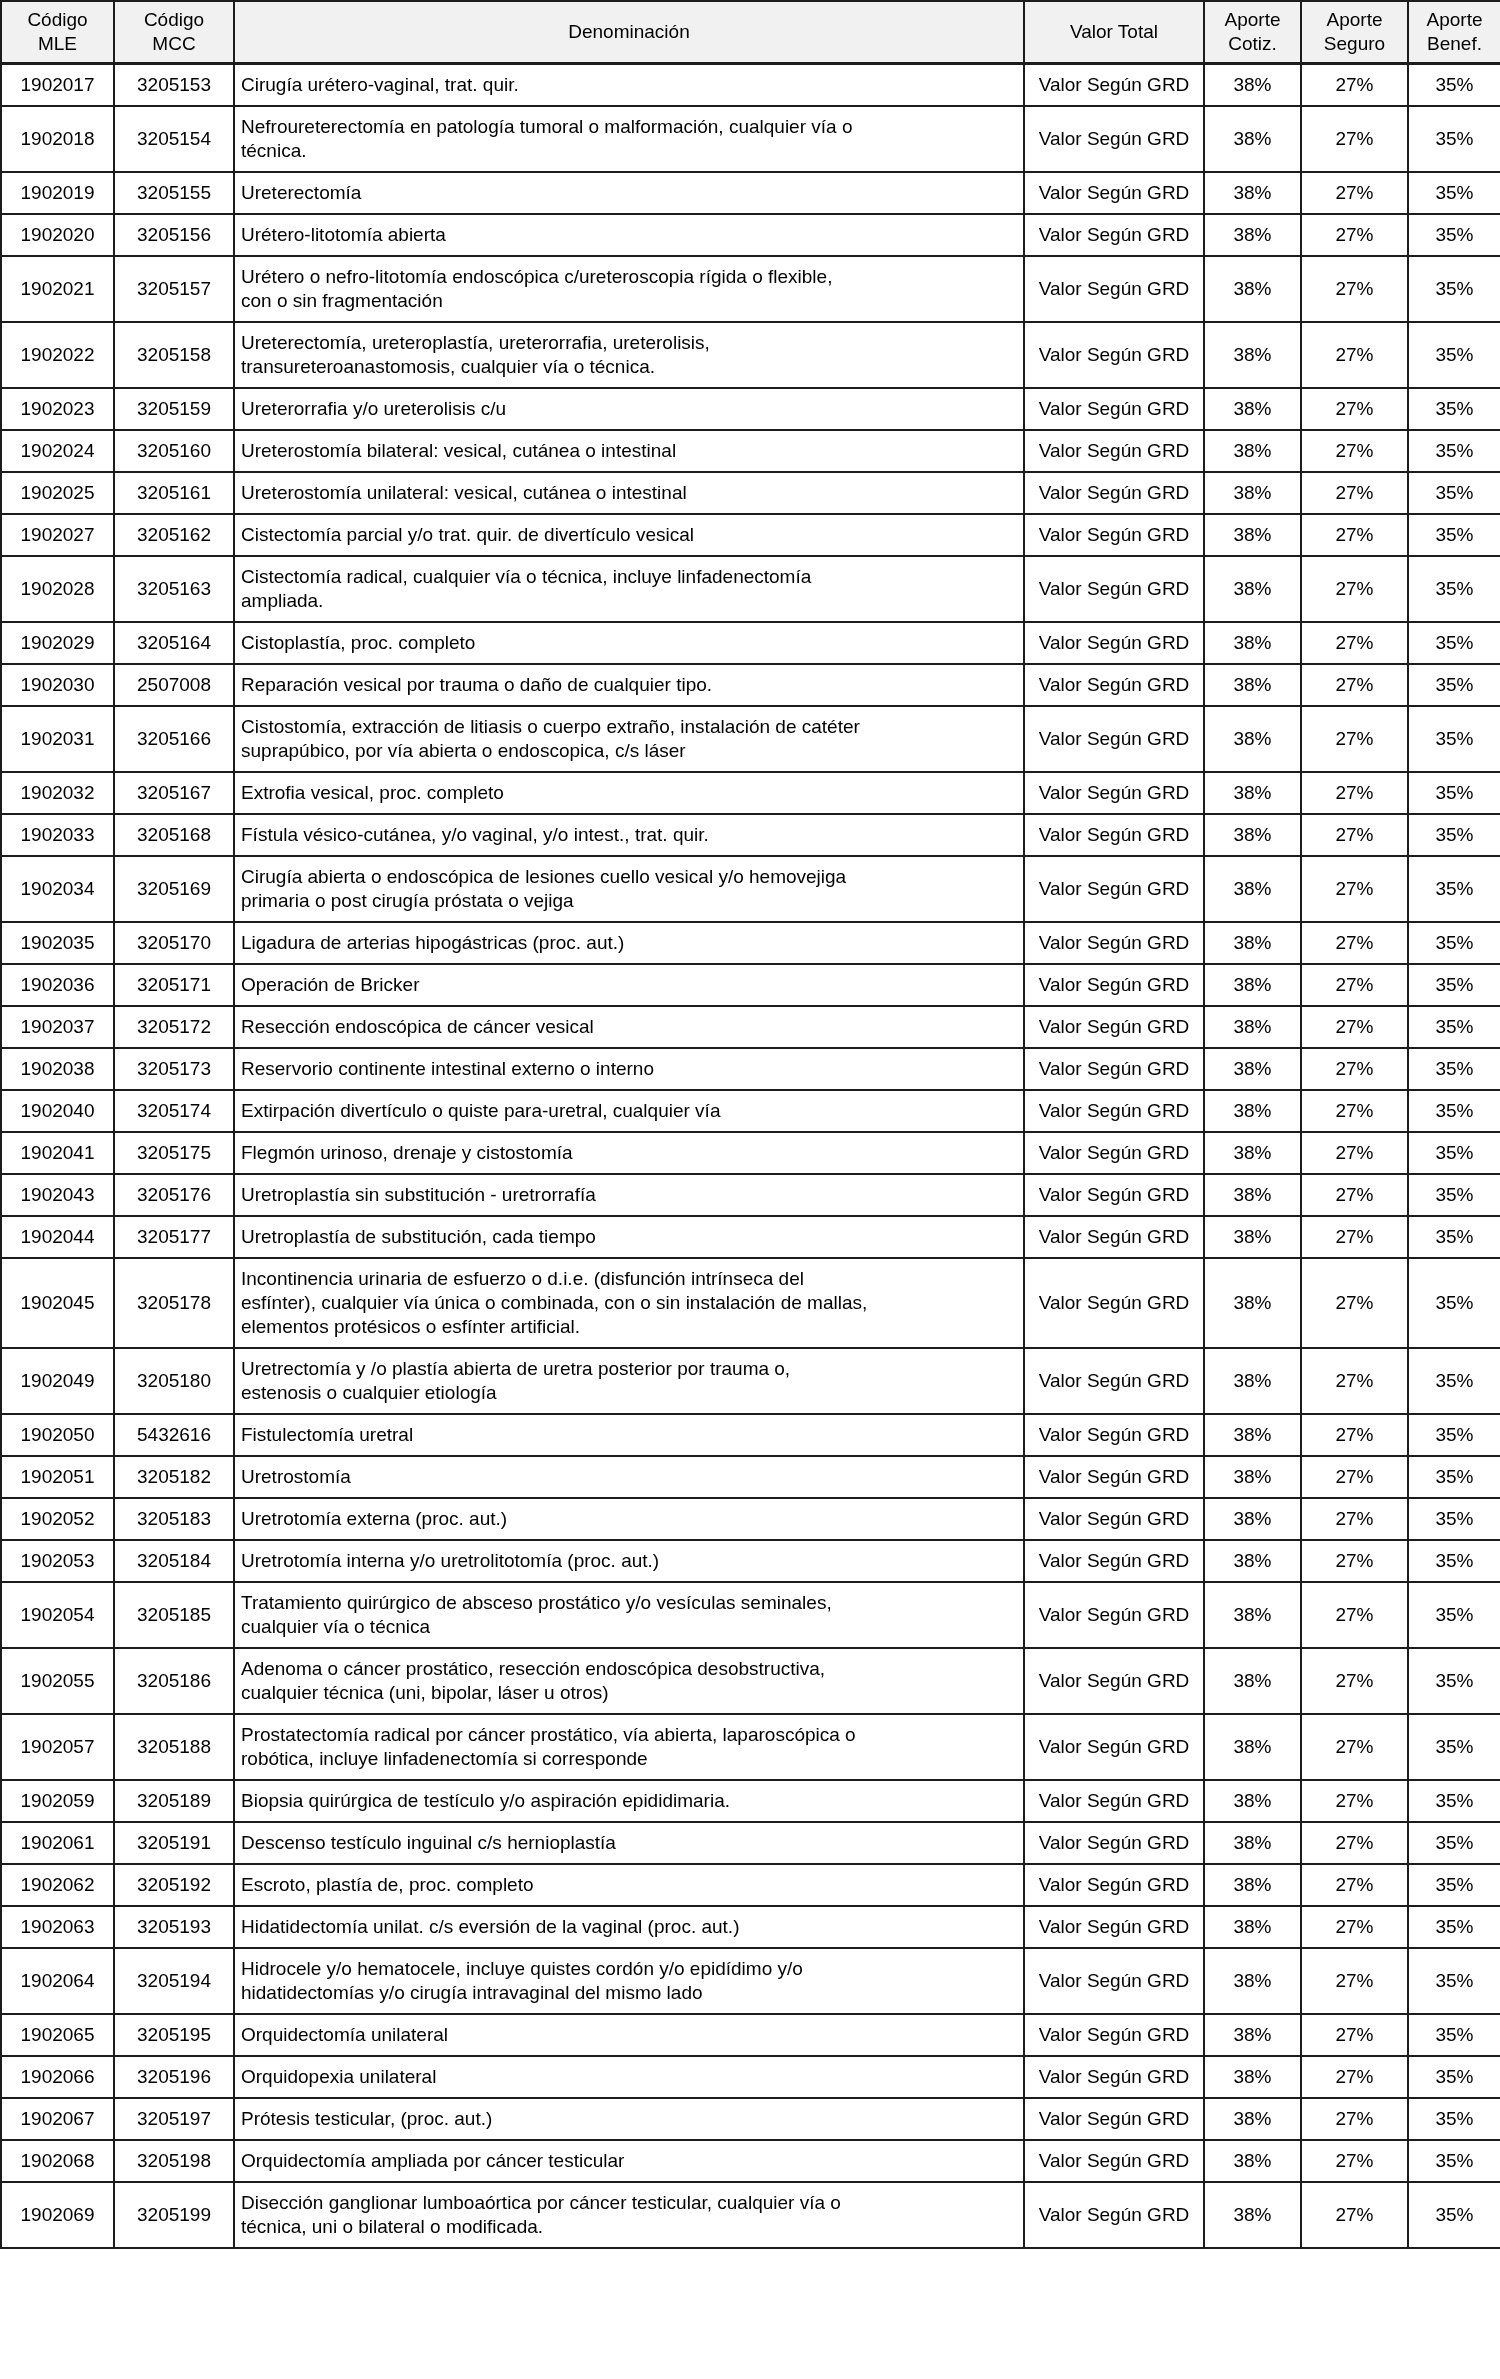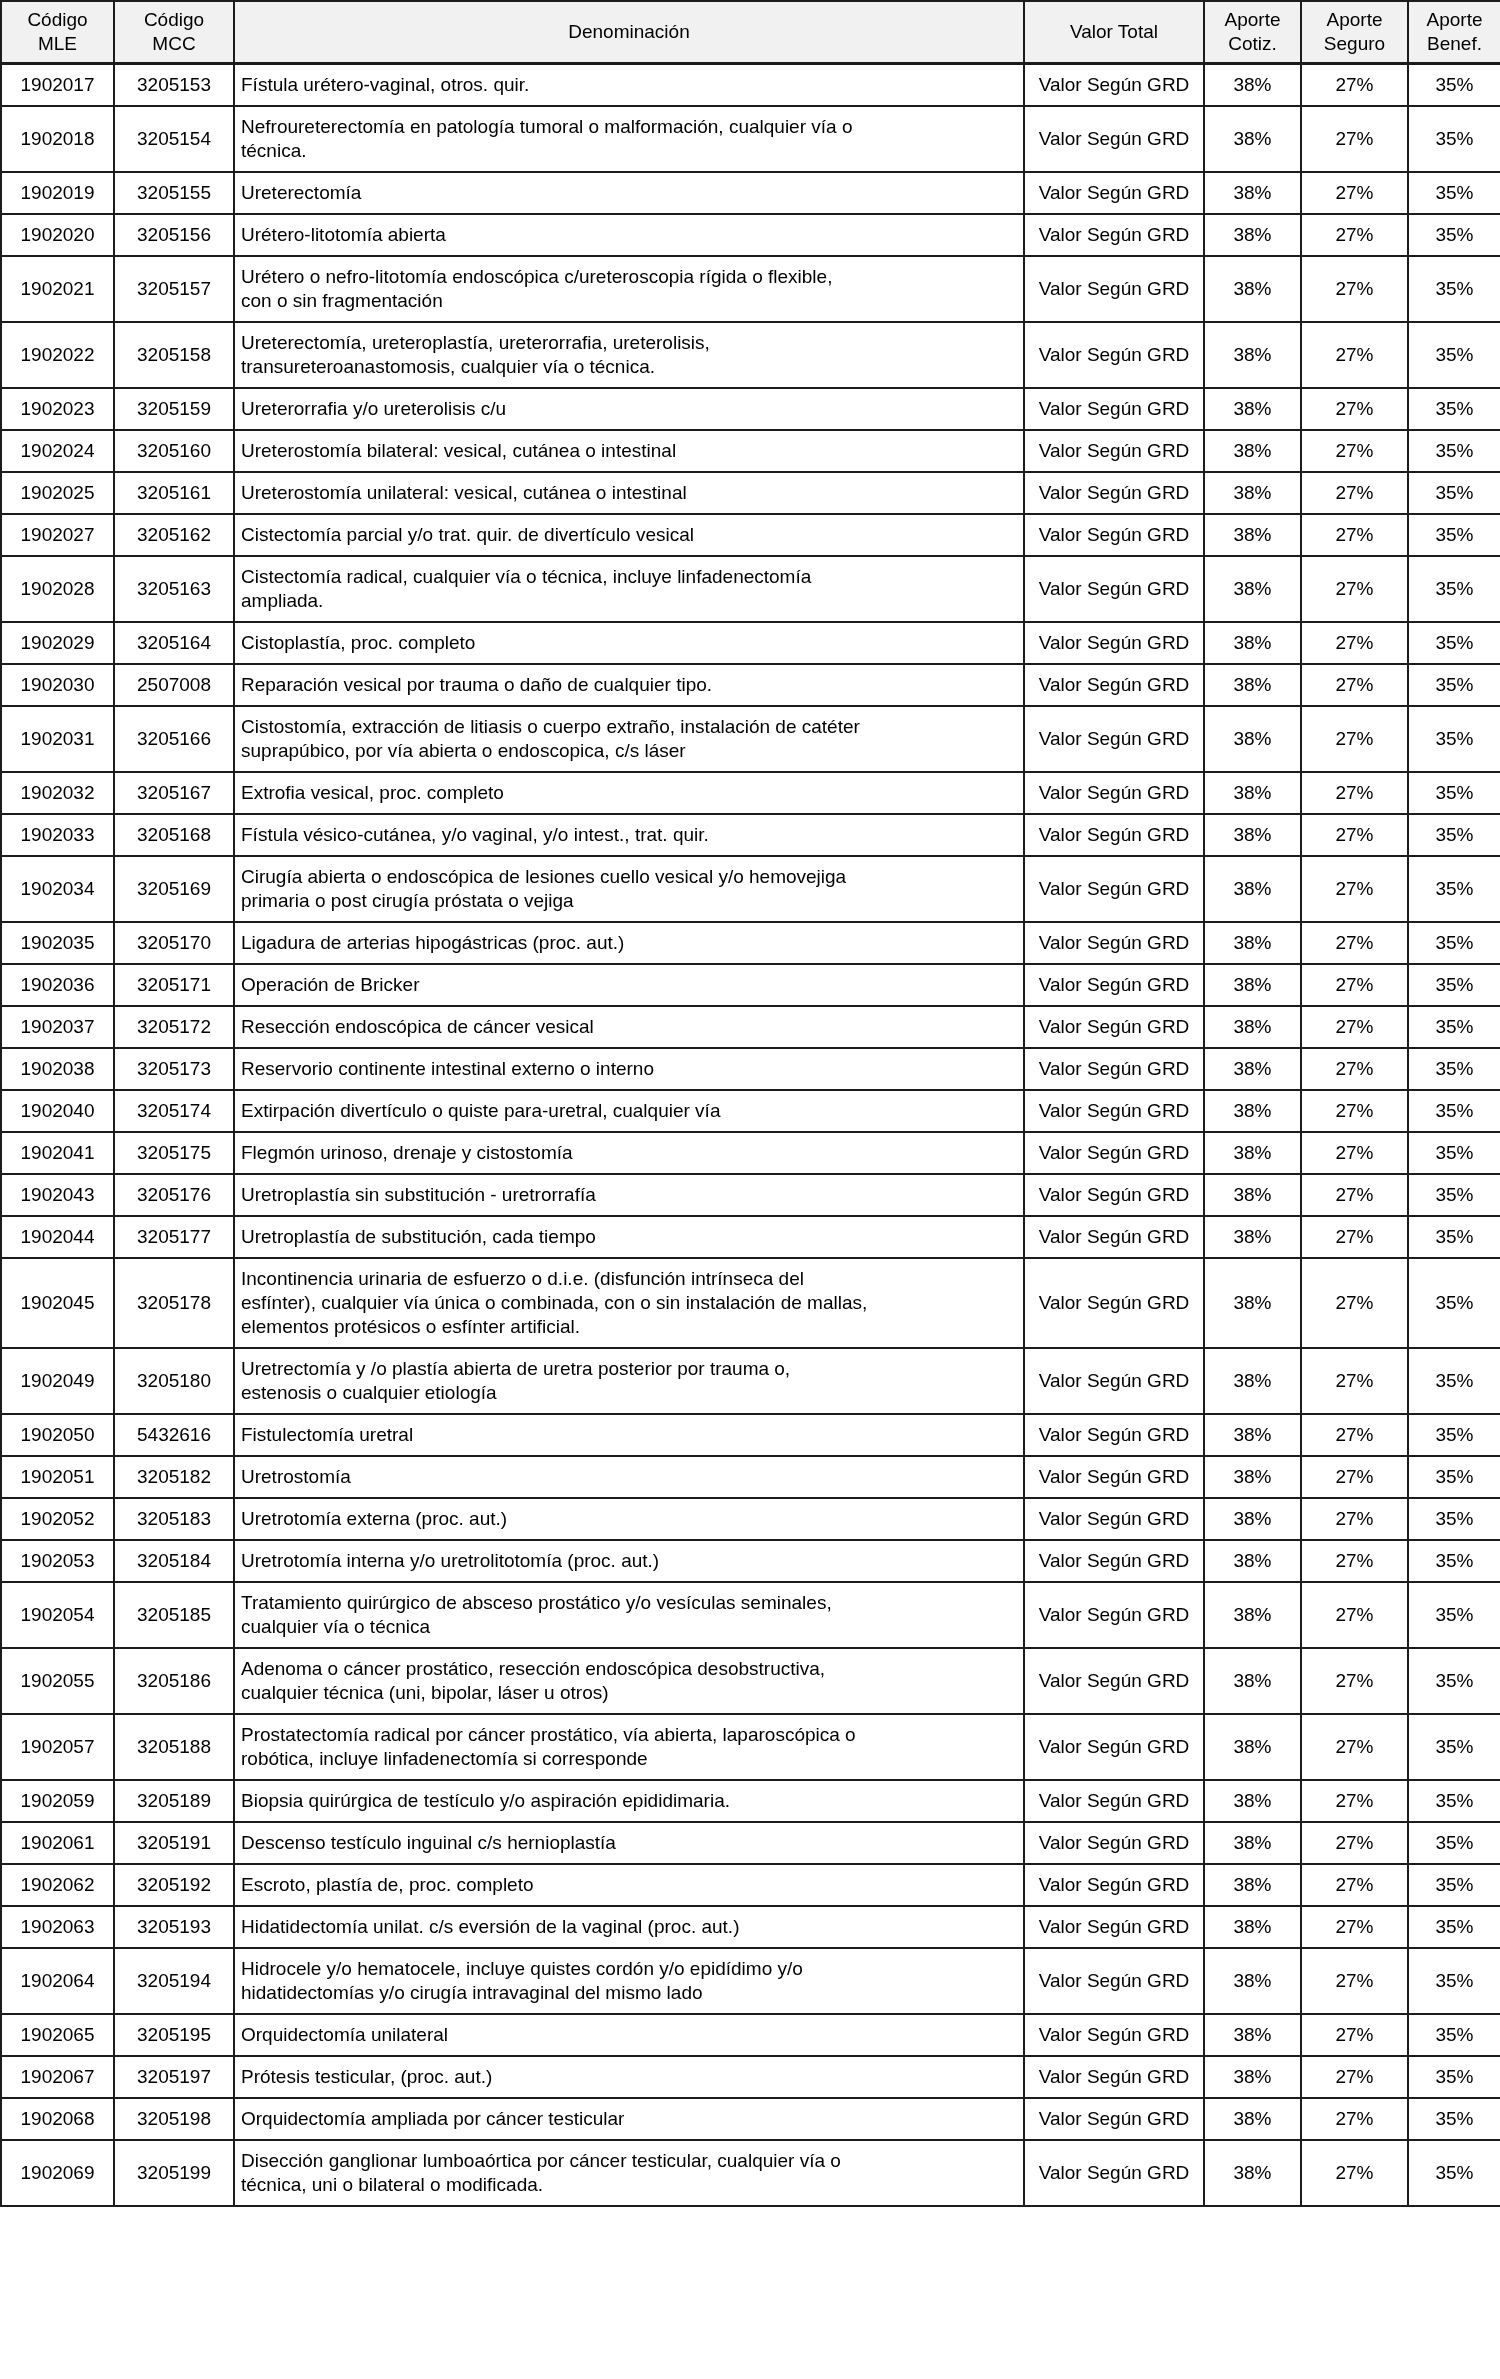--- a/index.html
+++ b/index.html
@@ -65,21 +65,21 @@
       <th>Aporte
 Seguro</th>
       <th>Aporte
 Benef.</th>
     </tr>
   </thead>
   <tbody id="table-body">
       <tr>
         <td class="c-center">1902017</td>
         <td class="c-center">3205153</td>
-        <td class="c-den">Fístula urétero-vaginal, otros. quir.</td>
+        <td class="c-den">Cirugía urétero-vaginal, trat. quir.</td>
         <td class="c-center">Valor Según GRD</td>
         <td class="c-center">38%</td>
         <td class="c-center">27%</td>
         <td class="c-center">35%</td>
       </tr>
       <tr>
         <td class="c-center">1902018</td>
         <td class="c-center">3205154</td>
         <td class="c-den">Nefroureterectomía en patología tumoral o malformación, cualquier vía o
 técnica.</td>
@@ -436,20 +436,29 @@
       <tr>
         <td class="c-center">1902065</td>
         <td class="c-center">3205195</td>
         <td class="c-den">Orquidectomía unilateral</td>
         <td class="c-center">Valor Según GRD</td>
         <td class="c-center">38%</td>
         <td class="c-center">27%</td>
         <td class="c-center">35%</td>
       </tr>
       <tr>
+        <td class="c-center">1902066</td>
+        <td class="c-center">3205196</td>
+        <td class="c-den">Orquidopexia unilateral</td>
+        <td class="c-center">Valor Según GRD</td>
+        <td class="c-center">38%</td>
+        <td class="c-center">27%</td>
+        <td class="c-center">35%</td>
+      </tr>
+      <tr>
         <td class="c-center">1902067</td>
         <td class="c-center">3205197</td>
         <td class="c-den">Prótesis testicular, (proc. aut.)</td>
         <td class="c-center">Valor Según GRD</td>
         <td class="c-center">38%</td>
         <td class="c-center">27%</td>
         <td class="c-center">35%</td>
       </tr>
       <tr>
         <td class="c-center">1902068</td>

